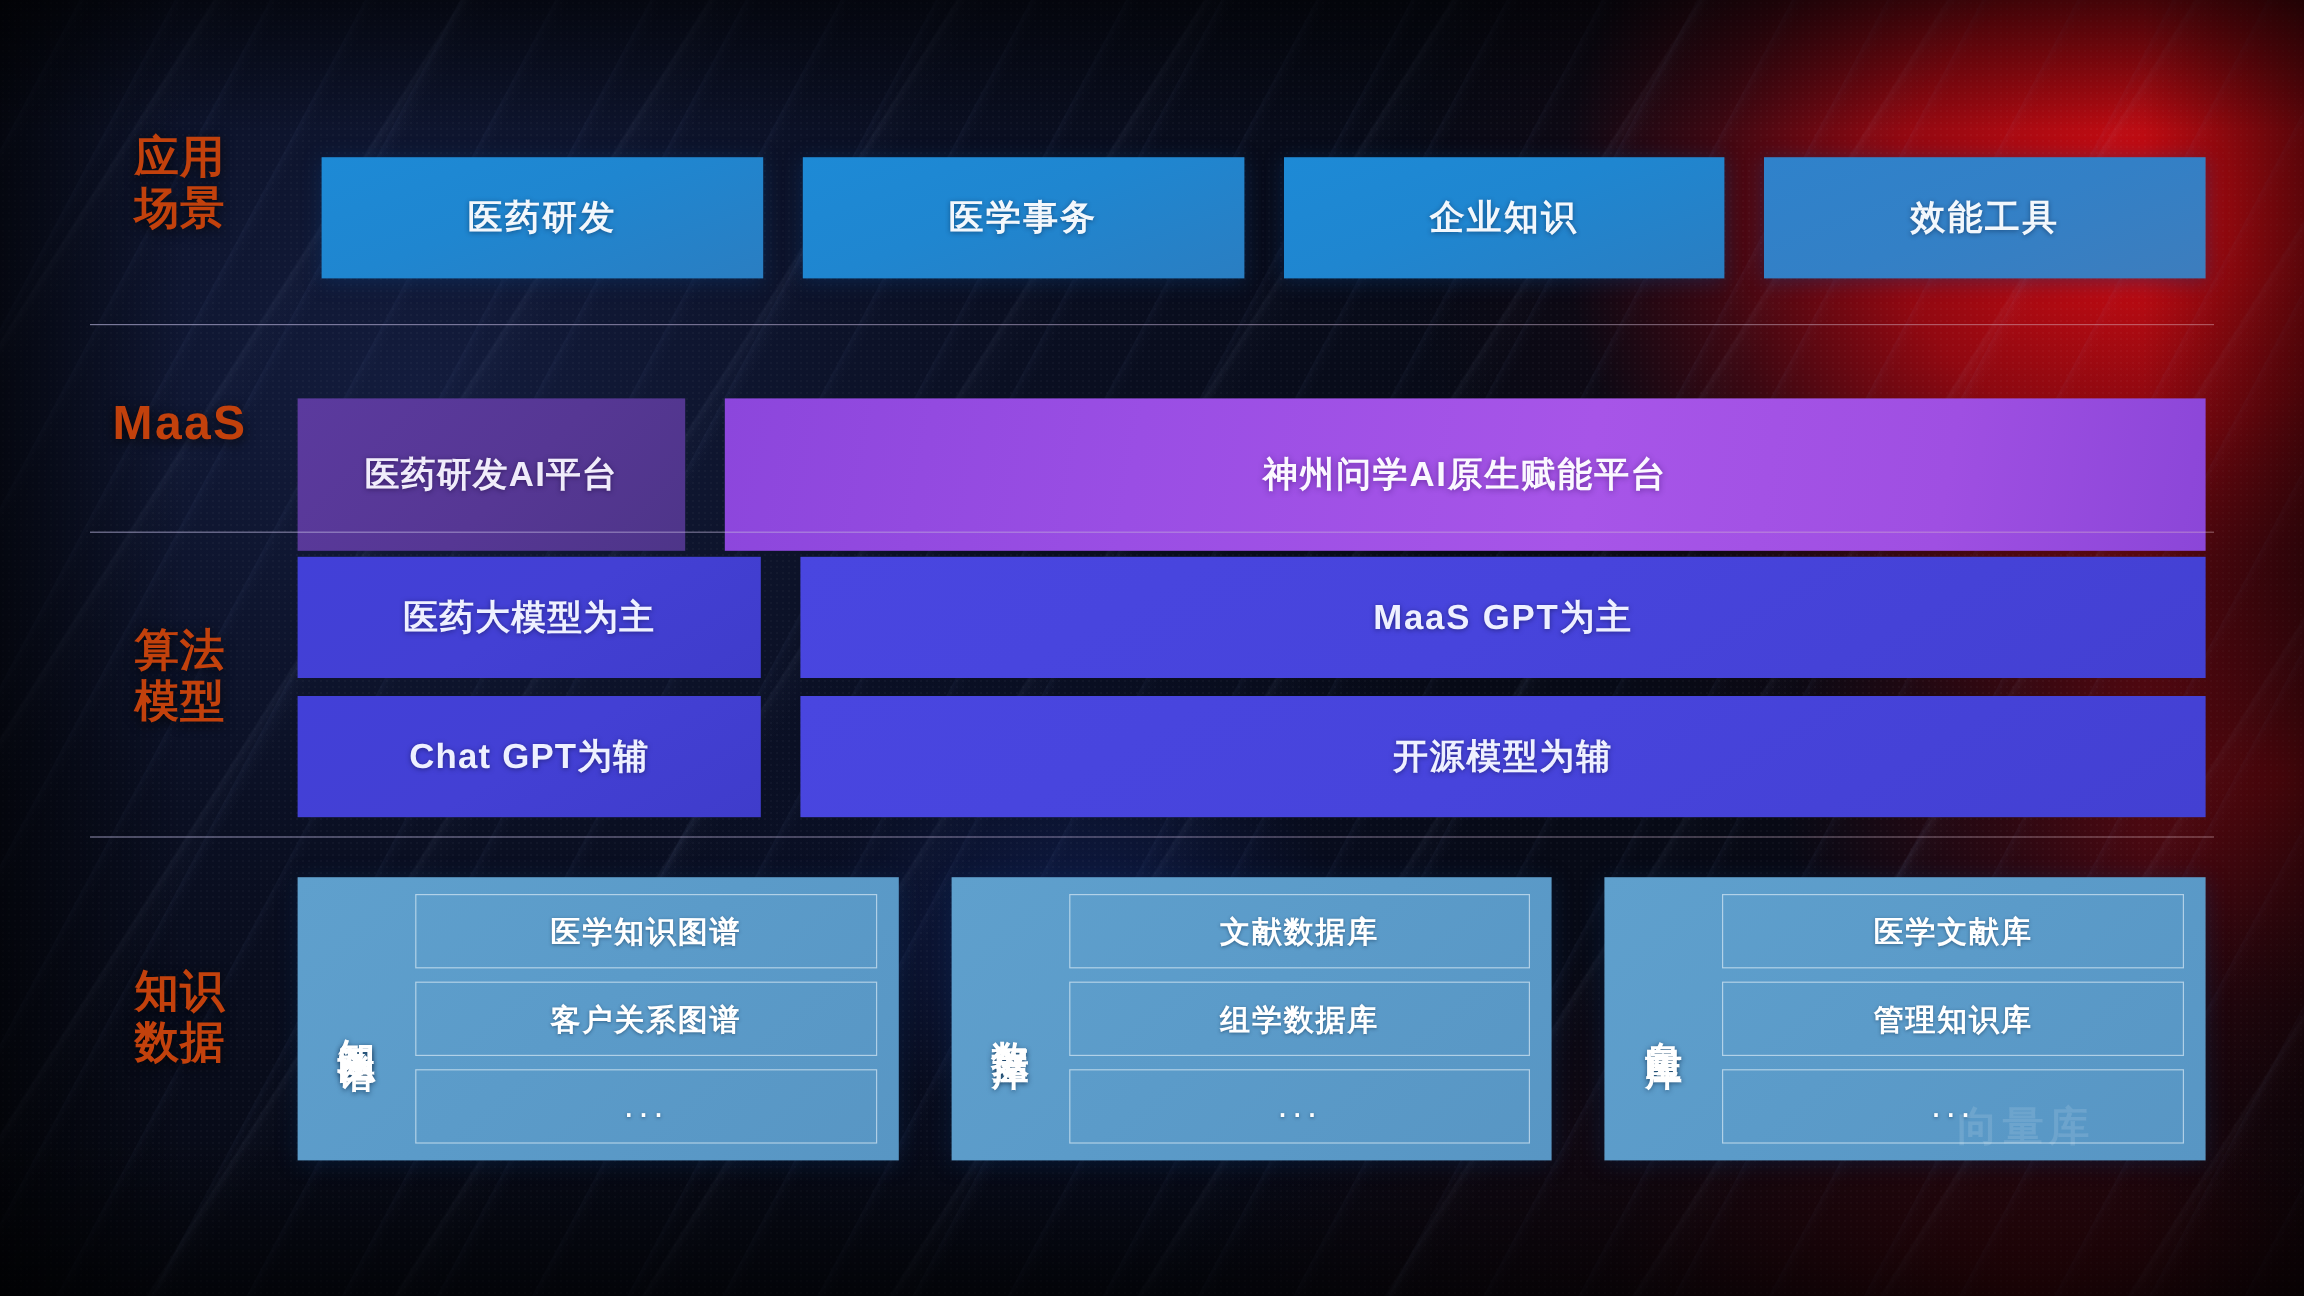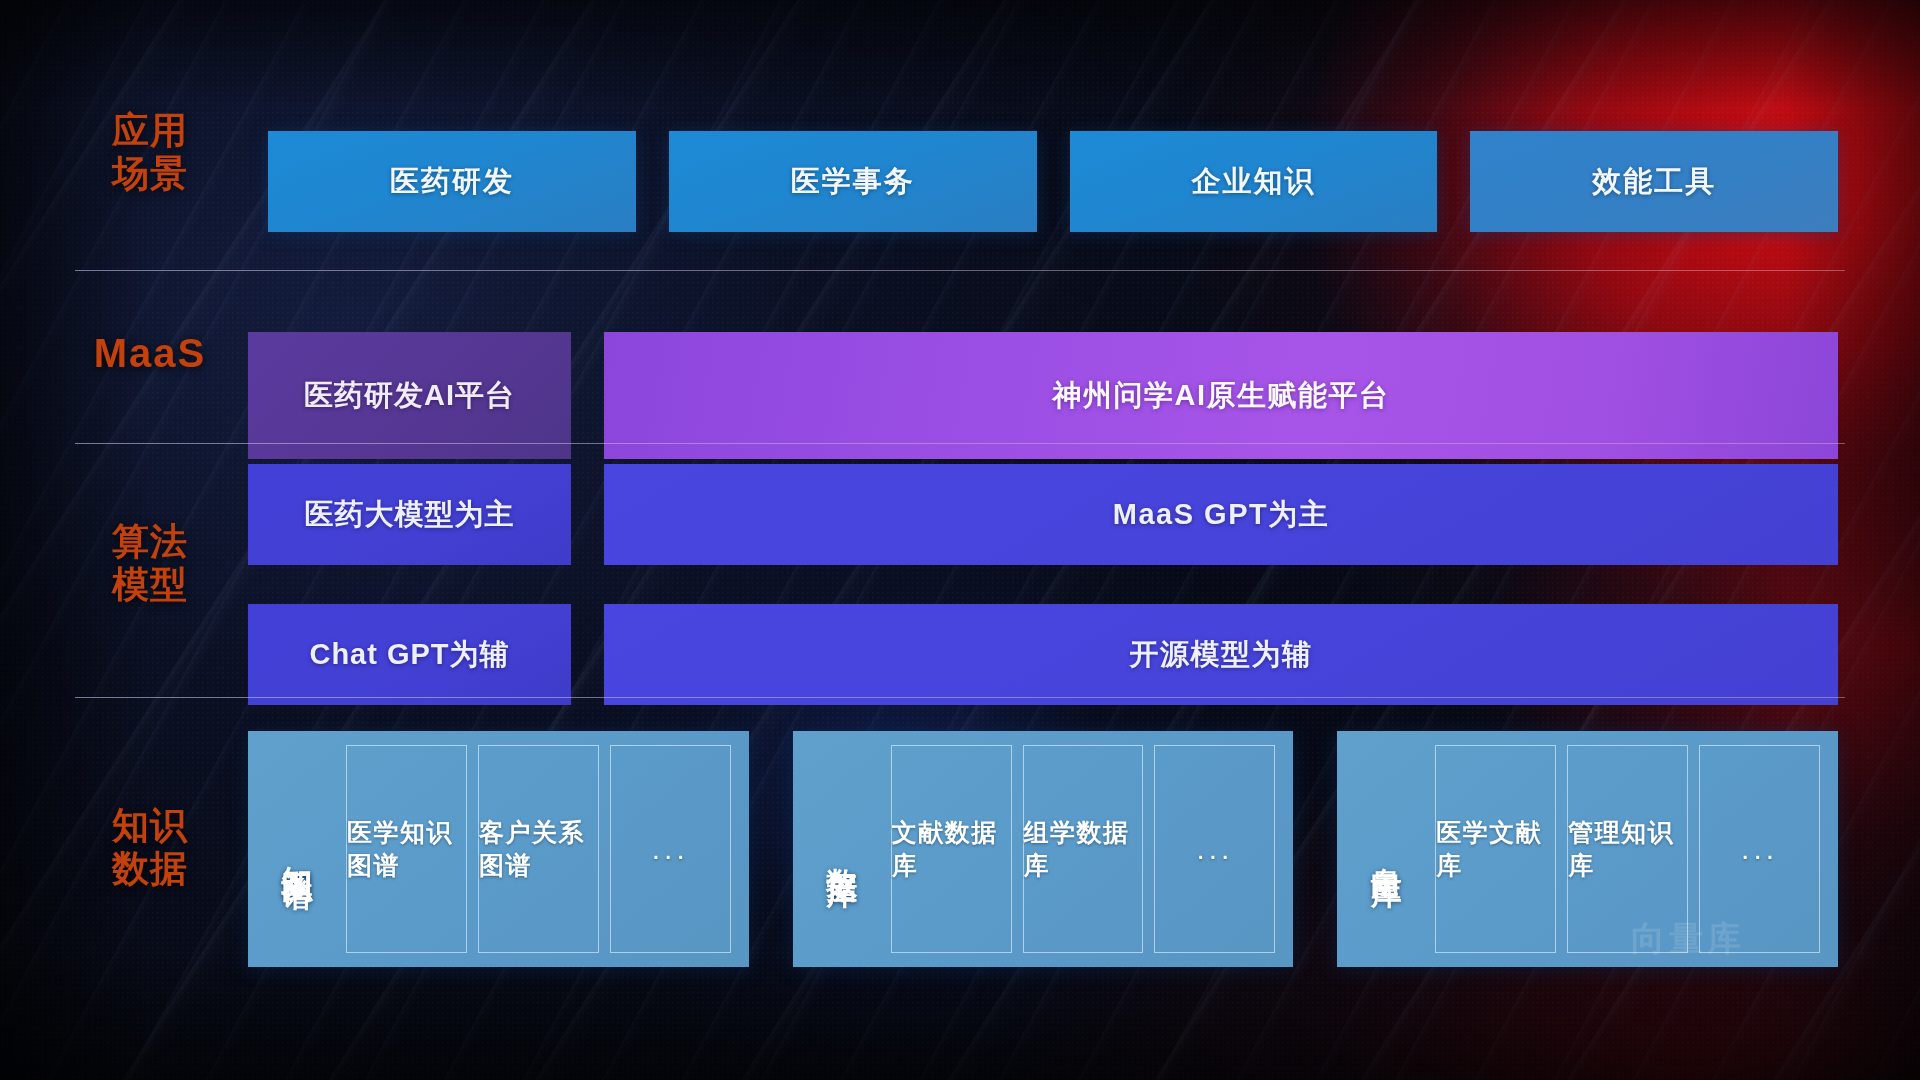--- a/index.html
+++ b/index.html
@@ -124,24 +124,24 @@
     flex:1;
     display:flex; align-items:center; justify-content:center;
     background:linear-gradient(100deg,#8c46dc 0%,#9a4ee4 28%,#a755e8 58%,#9f4fe2 82%,#8b46d8 100%);
     color:#fbf8ff; font-size:29px; font-weight:bold; letter-spacing:1.5px;
     text-shadow:0 1px 5px rgba(40,0,80,.45);
   }
 
   
   .algo-row1 { position:absolute; left:248px; top:464px; width:1590px; height:101px;
                display:flex; gap:33px; }
-  .algo-row2 { position:absolute; left:248px; top:604px; width:1590px; height:101px;
+  .algo-row2 { position:absolute; left:248px; top:580px; width:1590px; height:101px;
                display:flex; gap:33px; }
   .algo-left {
-    width:323px;
+    width:386px;
     display:flex; align-items:center; justify-content:center;
     background:linear-gradient(150deg,#4240d8 0%,#4340d4 50%,#3f3ccb 100%);
     color:#eef0ff; font-size:29px; font-weight:bold; letter-spacing:1px;
     text-shadow:0 1px 4px rgba(10,10,60,.5);
   }
   .algo-right {
     flex:1;
     display:flex; align-items:center; justify-content:center;
     background:linear-gradient(150deg,#4946e0 0%,#4744dc 50%,#4340d2 100%);
     color:#eef0ff; font-size:29px; font-weight:bold; letter-spacing:1.5px;
@@ -159,21 +159,21 @@
     box-shadow:0 2px 18px rgba(10,50,100,.40);
   }
   .kd-vlabel {
     width:70px;
     display:flex; align-items:center; justify-content:center;
     color:#ffffff; font-size:31px; font-weight:bold;
     writing-mode:vertical-rl; text-orientation:upright;
     letter-spacing:4px; line-height:1;
     text-shadow:0 1px 4px rgba(0,30,60,.5);
   }
-  .kd-items { flex:1; display:flex; flex-direction:row; justify-content:space-between;
+  .kd-items { flex:1; display:flex; flex-direction:column; justify-content:space-between;
               gap:11px; padding-left:14px; }
   .kd-item {
     flex:1;
     display:flex; align-items:center; justify-content:center;
     border:1px solid rgba(235,245,252,0.60);
     color:#ffffff; font-size:25px; font-weight:bold; letter-spacing:1.5px;
     text-shadow:0 1px 3px rgba(0,30,60,.45);
   }
   .kd-item.ellipsis { font-size:30px; letter-spacing:4px; font-weight:normal; }
 

